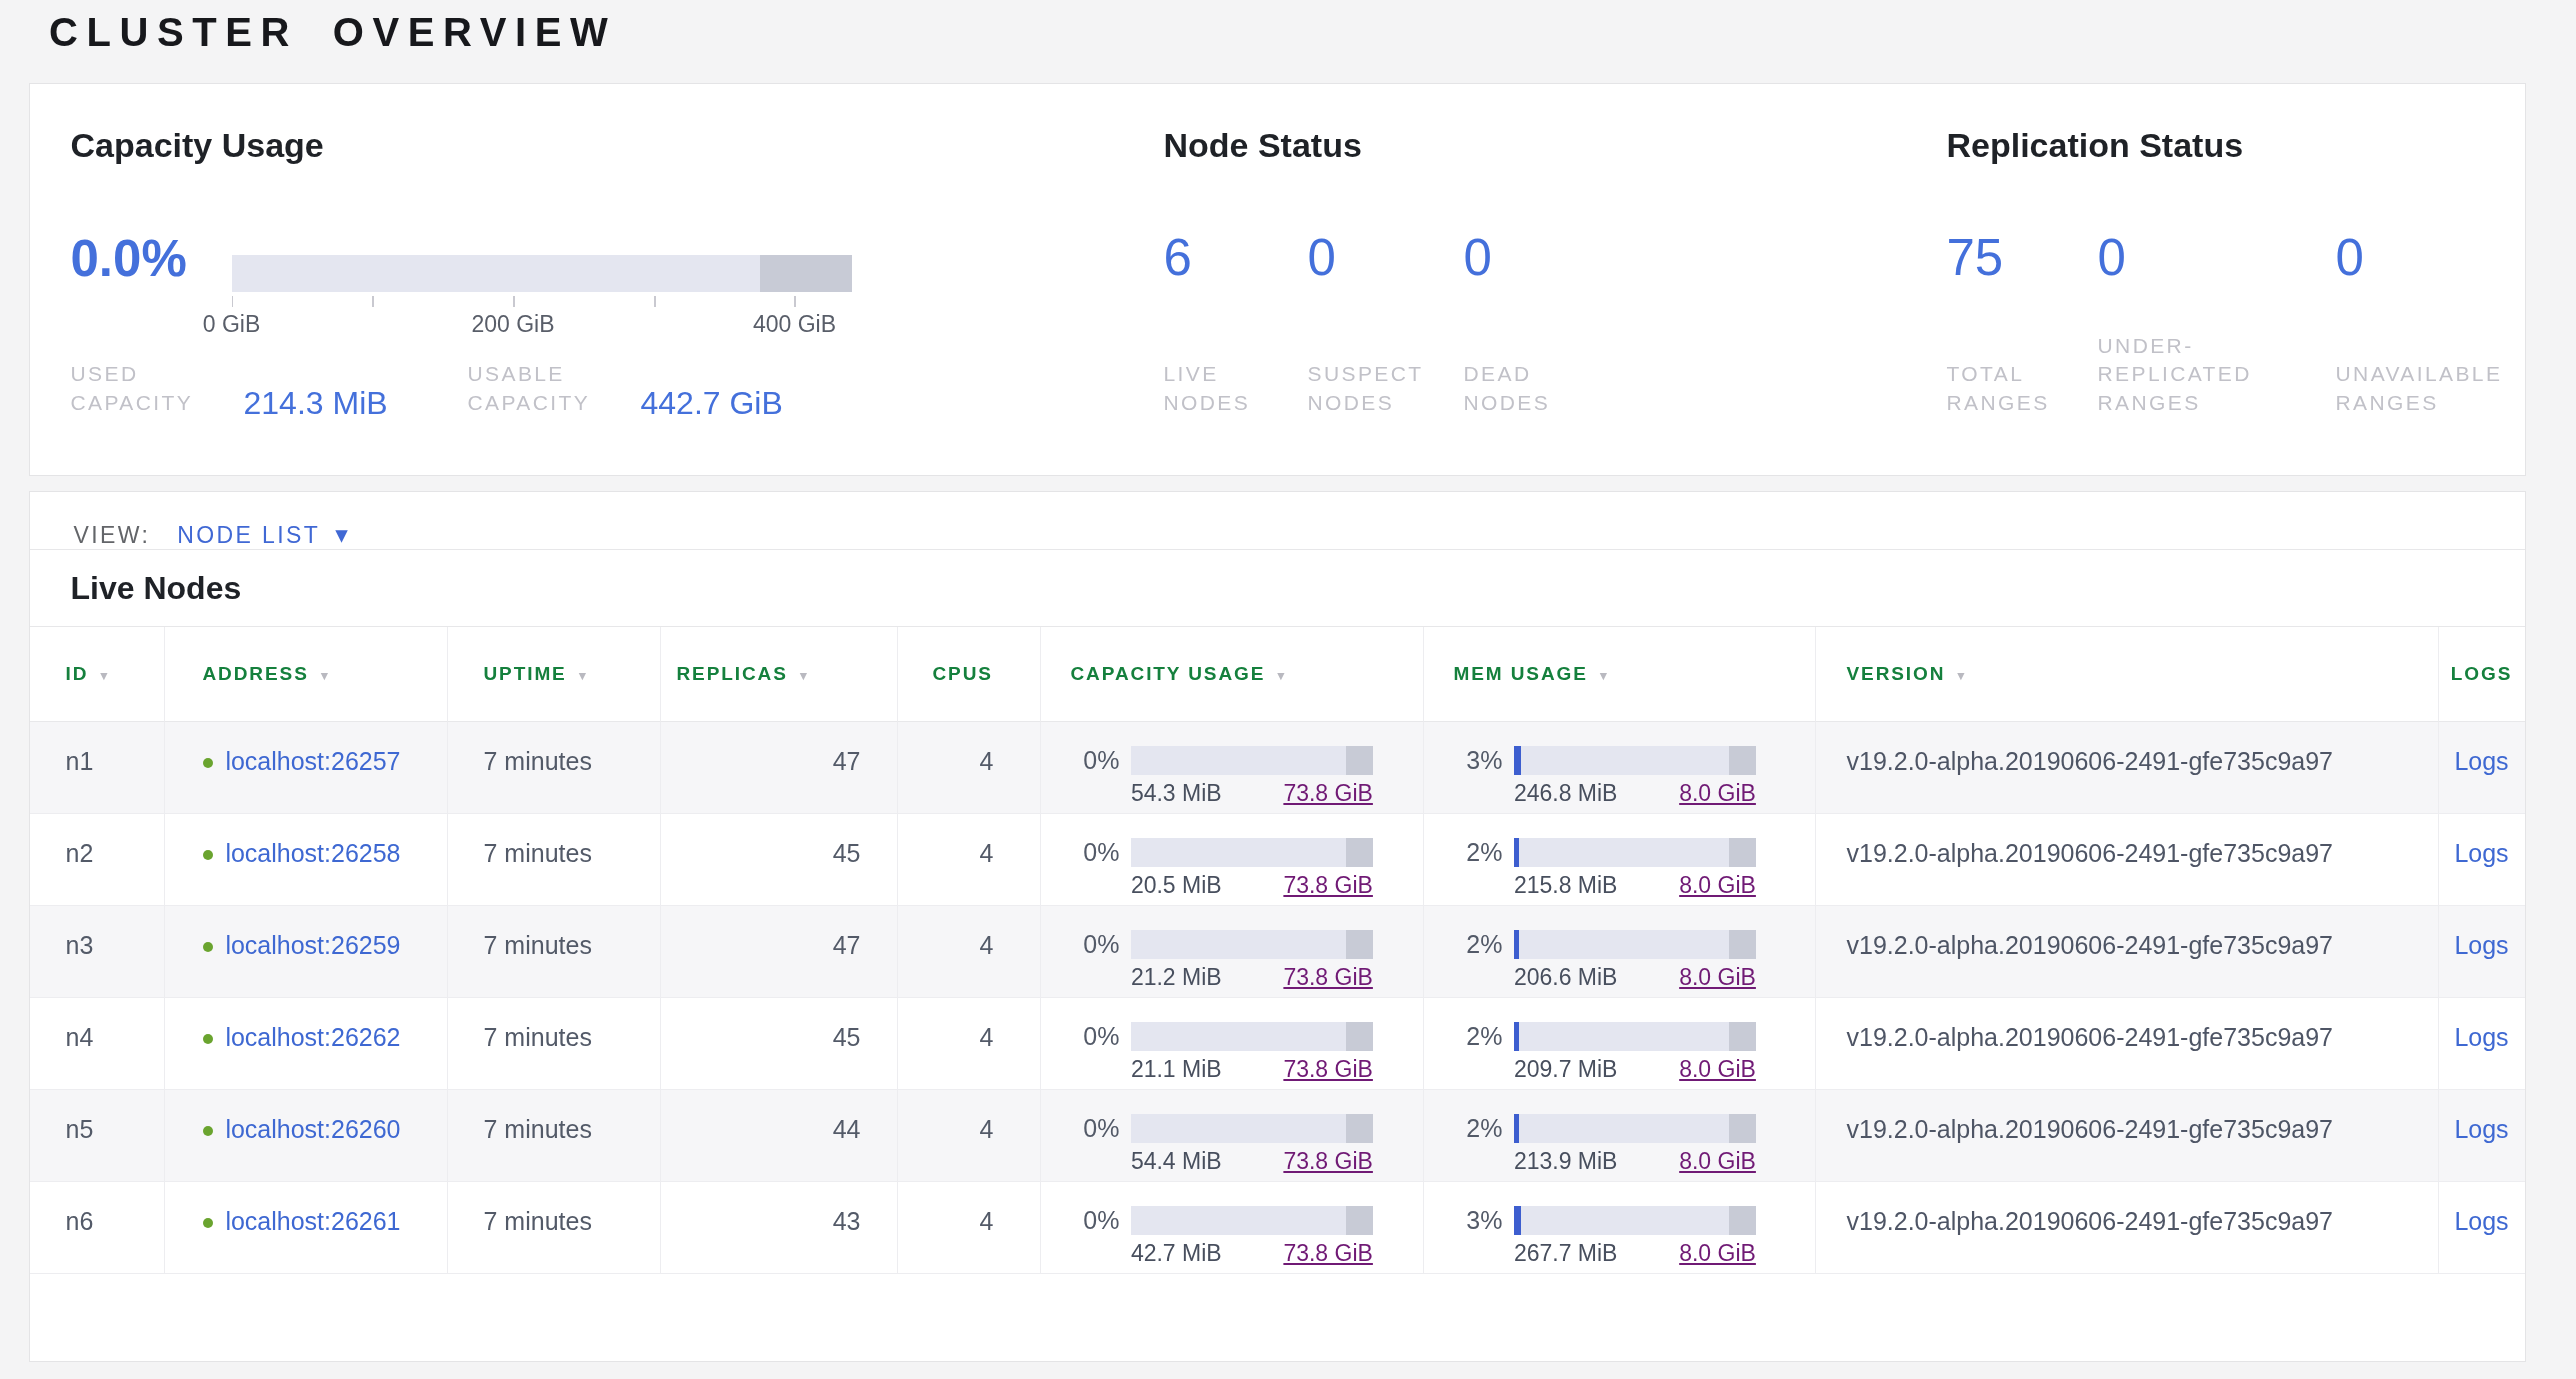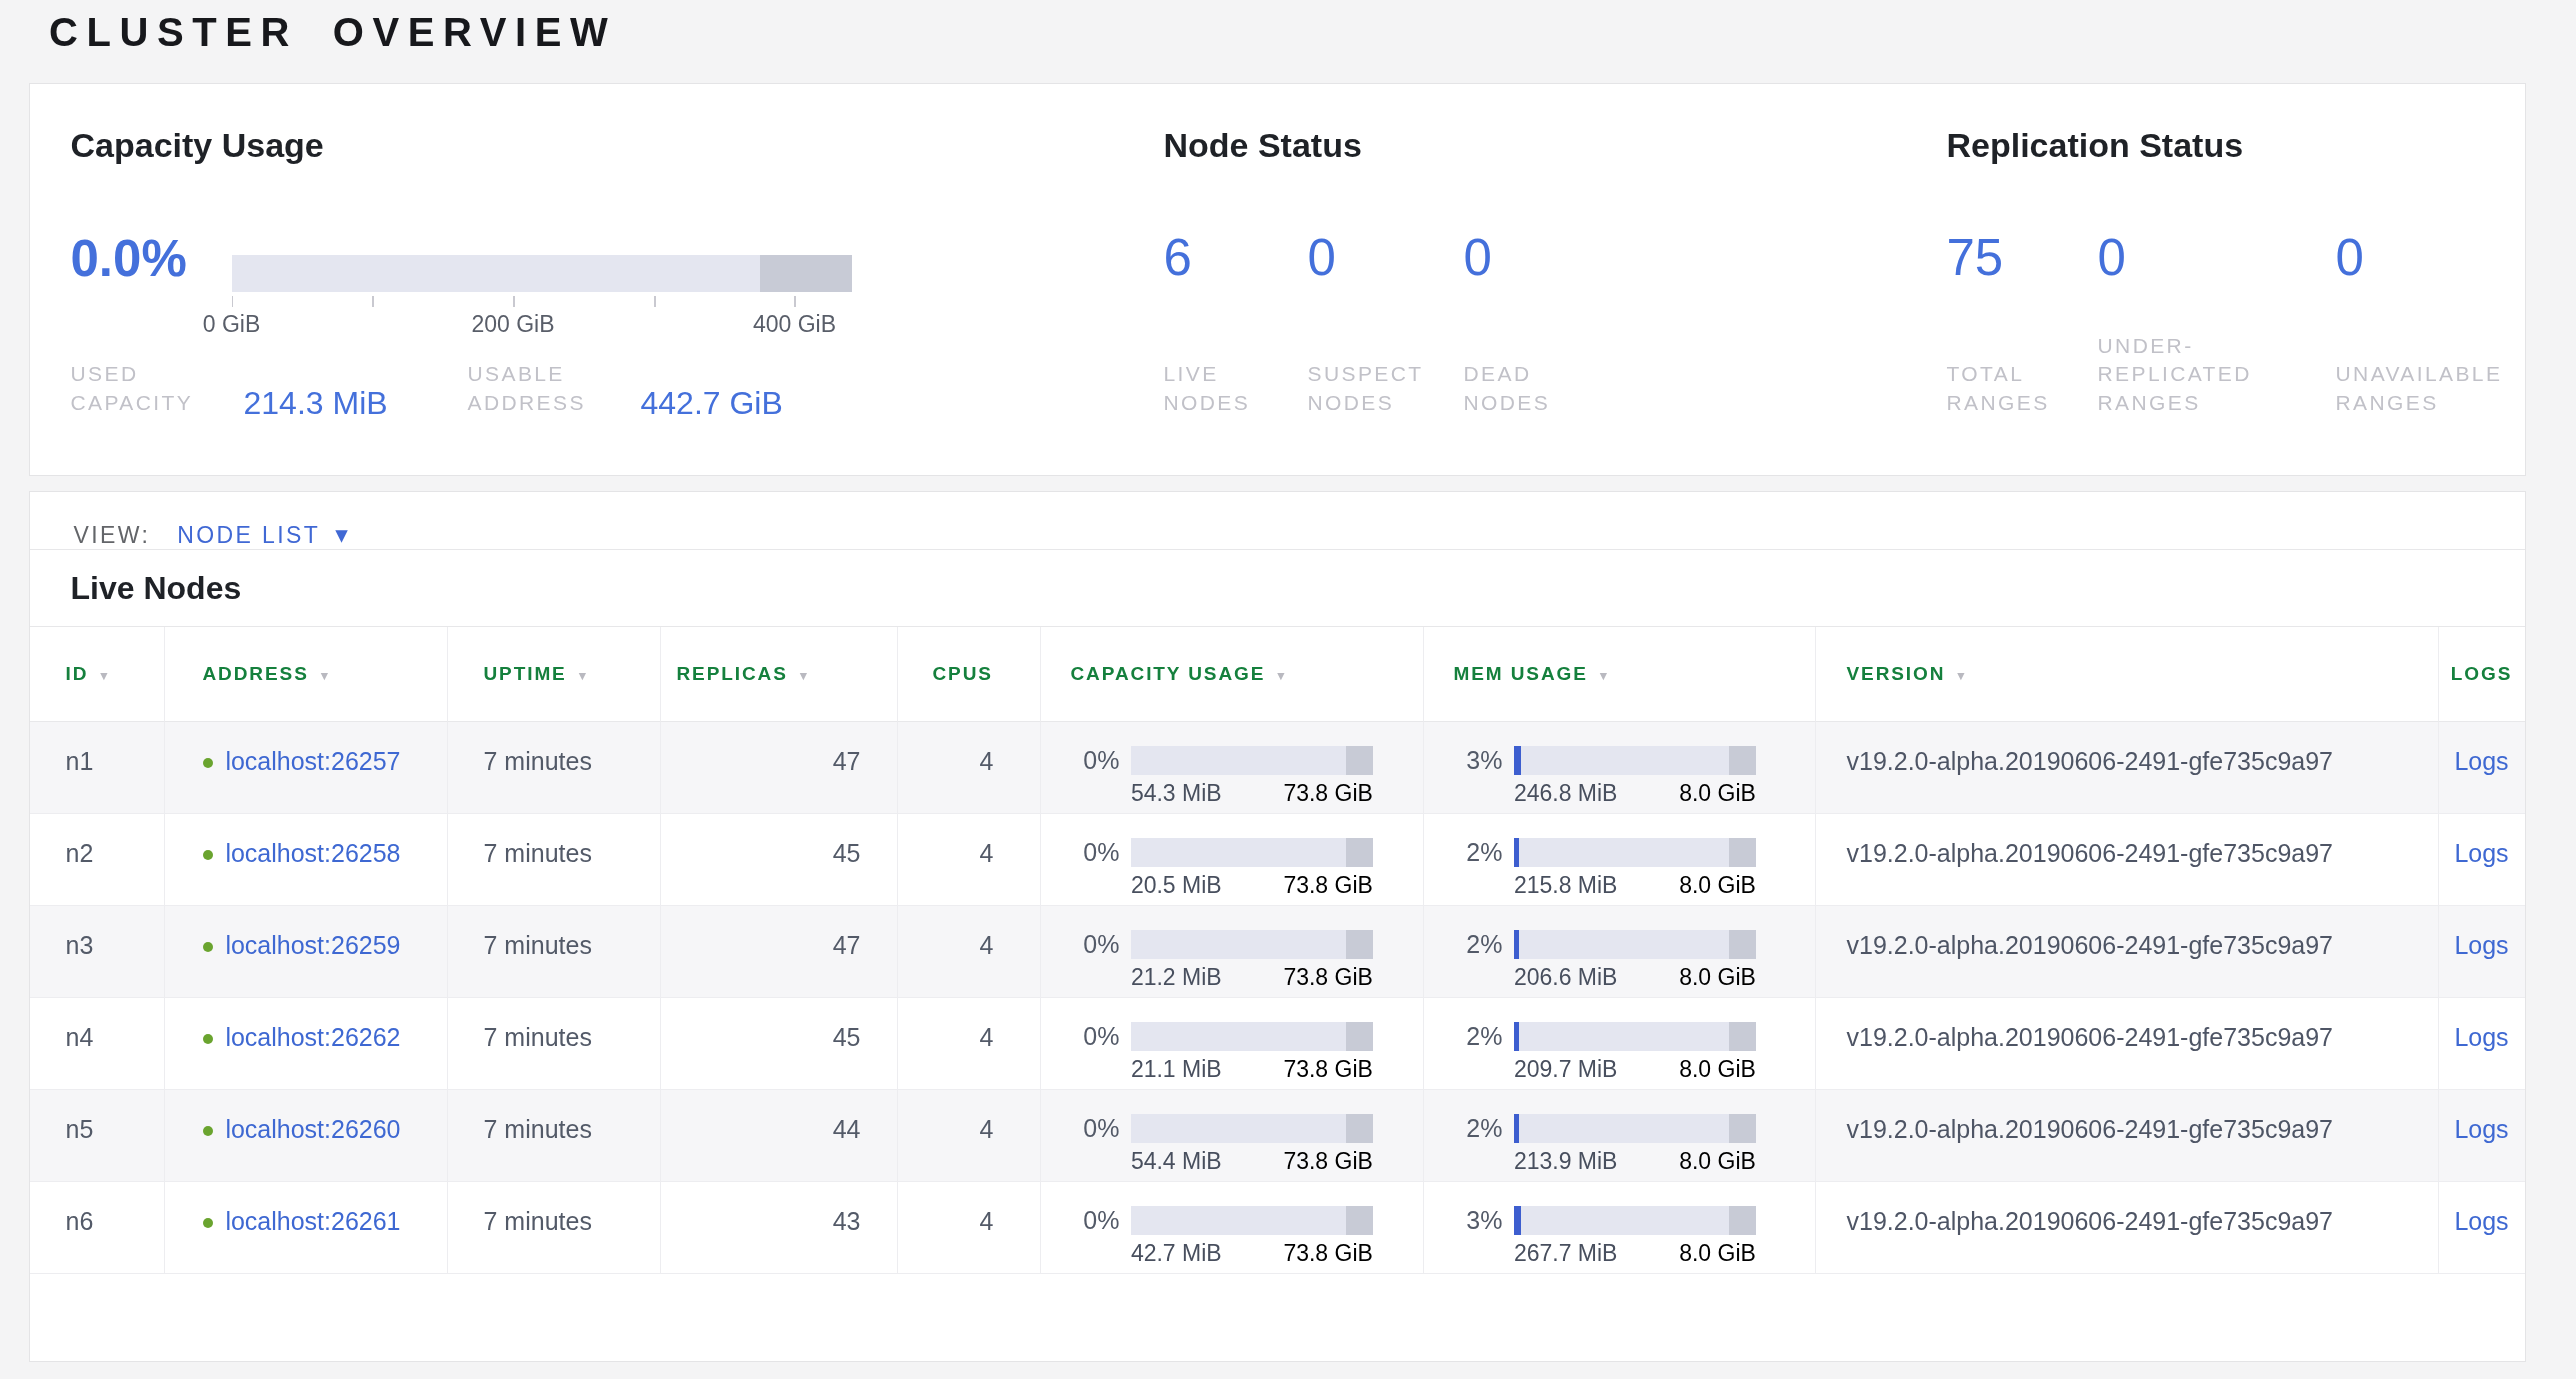--- a/index.html
+++ b/index.html
@@ -126,21 +126,21 @@
   .td-replicas { text-align: right; padding-right: 36px; }
   .td-cpus { text-align: right; padding-right: 46px; }
   .td-usage { display: flex; align-items: flex-start; padding-left: 30px; }
   .usage-pct { width: 49px; text-align: right; margin-right: 11.4px; font-size: 25px; line-height: 28.5px; color: #535a68; flex: none; }
   .usage-bar-wrap { width: 242px; flex: none; }
   .usage-bar { position: relative; height: 28.5px; background: #e4e6f0; overflow: hidden; }
   .usage-fill { position: absolute; left: 0; top: 0; bottom: 0; background: #3d5ecf; }
   .usage-endseg { position: absolute; right: 0; top: 0; bottom: 0; width: 11%; background: #c8cbd6; }
   .usage-vals { display: flex; justify-content: space-between; margin-top: 5.7px; font-size: 23px; line-height: 27px; }
   .usage-used { color: #484f5e; }
-  .usage-total { color: #000000; }
+  .usage-total { color: #701a75; text-decoration: underline; }
   .td-version { padding-left: 31px; color: #4e5565; }
   .td-logs { text-align: center; }
 </style>
 </head>
 <body>
 
 <h1 class="page-title">CLUSTER OVERVIEW</h1>
 
 <section class="panel summary-panel">
 
@@ -168,21 +168,21 @@
       </div>
     </div>
     <div class="cap-stats">
       <div class="stat-pair pair-used">
         <div class="stat-label">USED
 CAPACITY</div>
         <div class="stat-value">214.3 MiB</div>
       </div>
       <div class="stat-pair pair-usable">
         <div class="stat-label">USABLE
-ADDRESS</div>
+CAPACITY</div>
         <div class="stat-value">442.7 GiB</div>
       </div>
     </div>
   </div>
 
   <div class="section sec-nodes">
     <h2>Node Status</h2>
     <div class="big-row">
       <div class="stat-num col-1">6</div>
       <div class="stat-num col-2">0</div>

